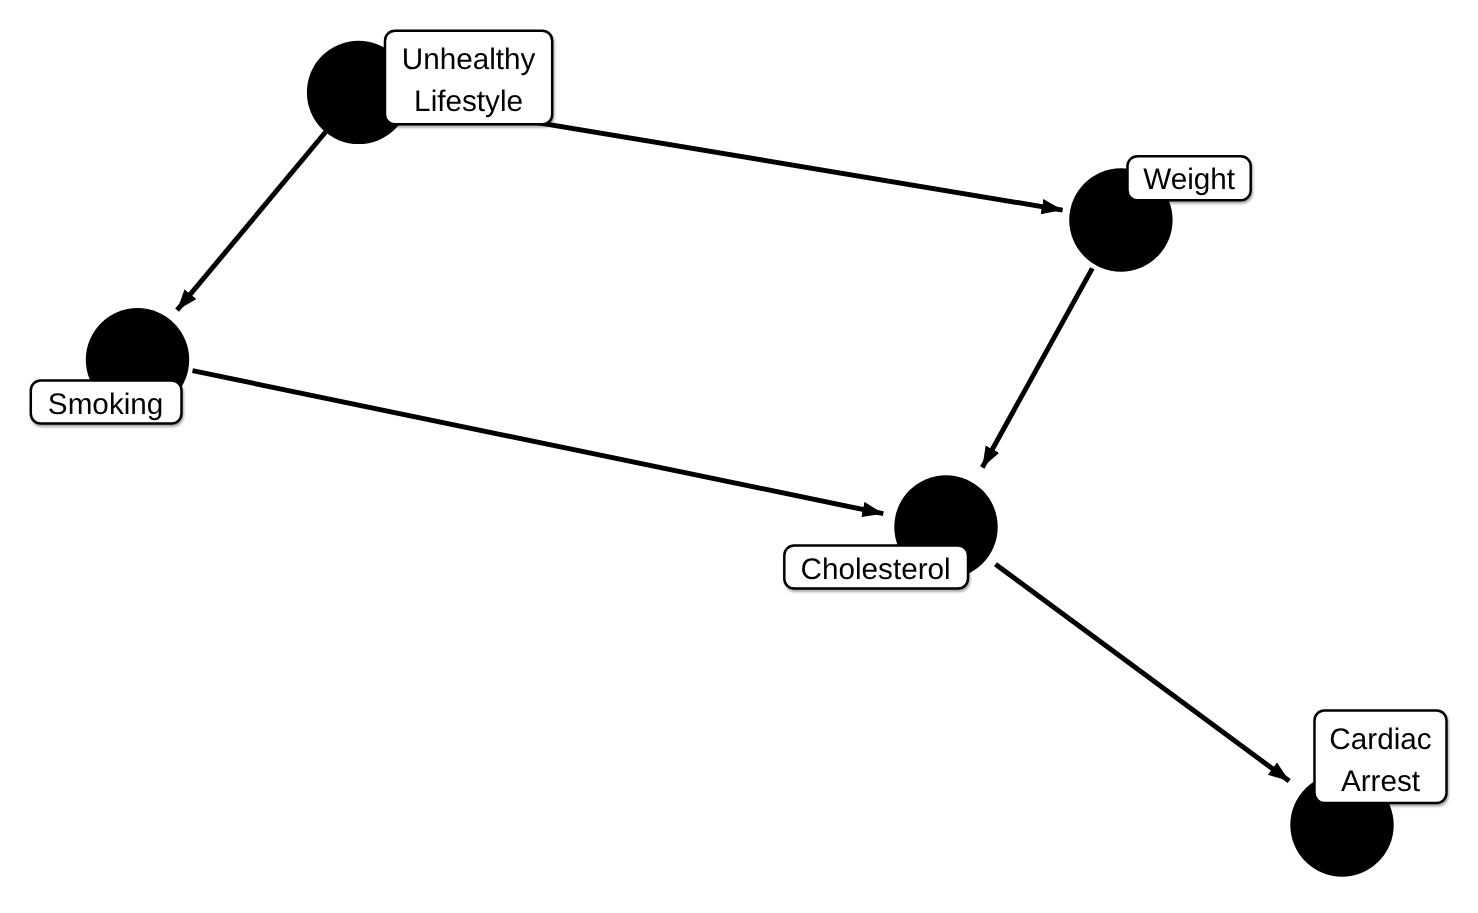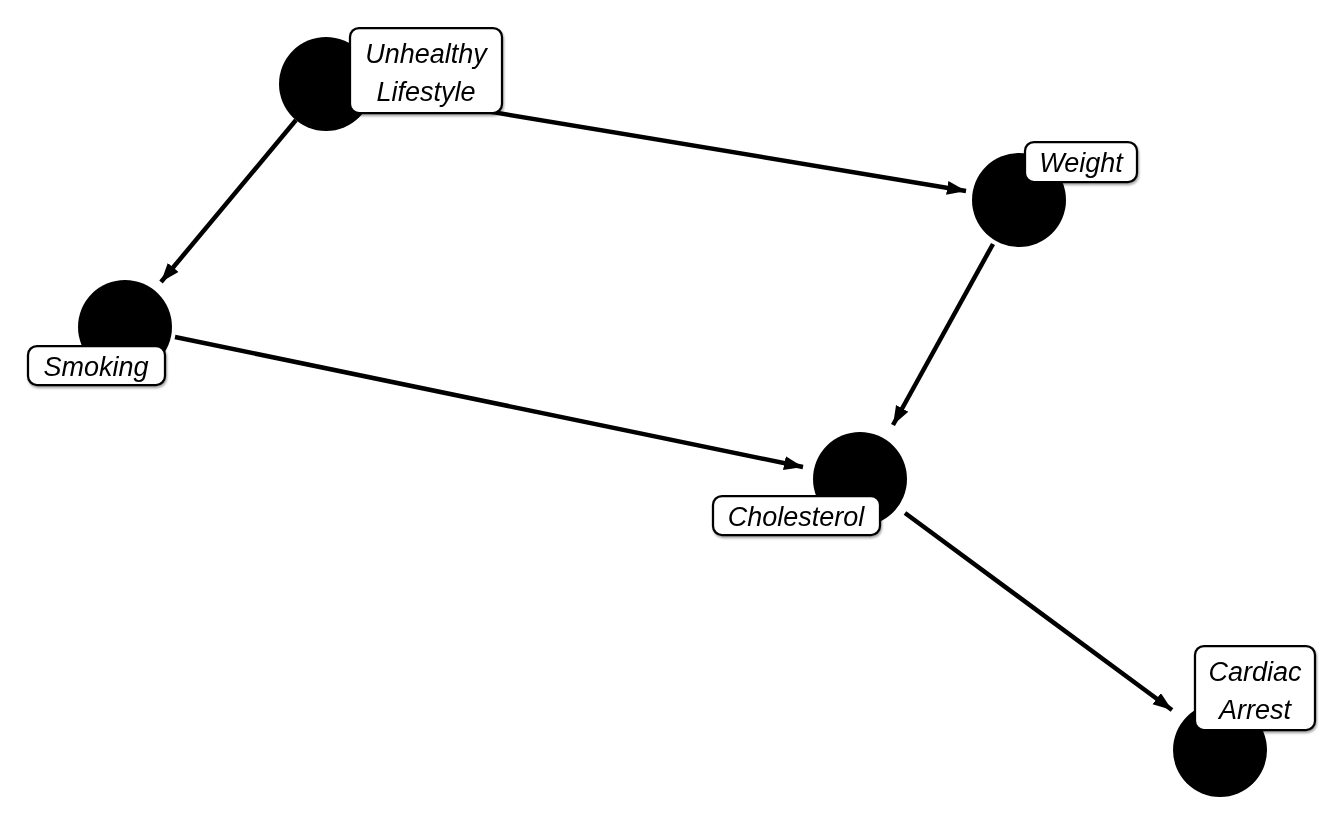--- a/index.html
+++ b/index.html
@@ -8,21 +8,20 @@
     width: 1344px;
     height: 830px;
     background: #ffffff;
     overflow: hidden;
     font-family: "Liberation Sans", sans-serif;
   }
   .canvas-wrap {
     position: relative;
     width: 1344px;
     height: 690px;
-    font-style: italic;
   }
   svg { display: block; }
   .edge-line {
     stroke: #000000;
     stroke-width: 4.5;
     fill: none;
   }
   .node-circle {
     fill: #000000;
     stroke: none;

